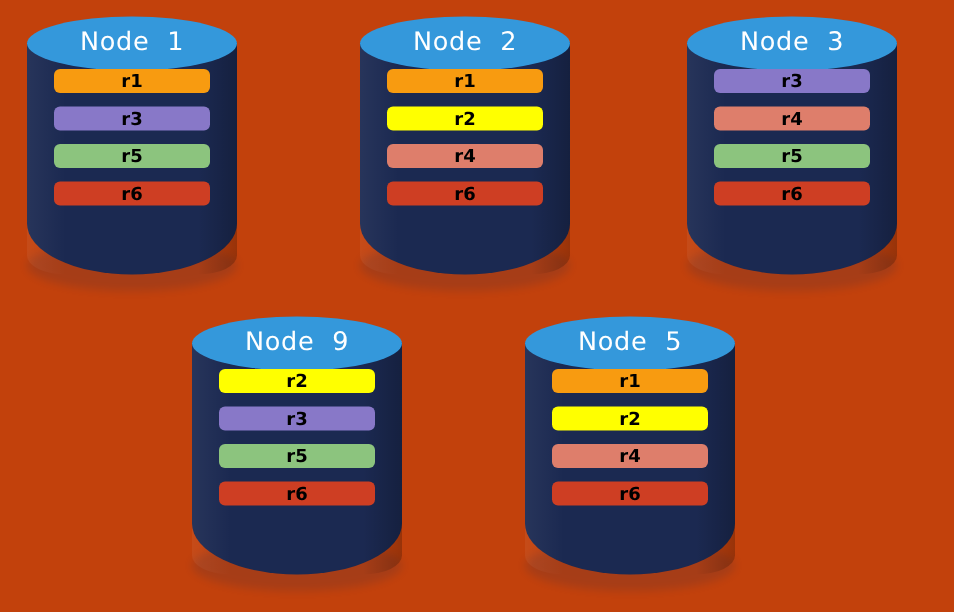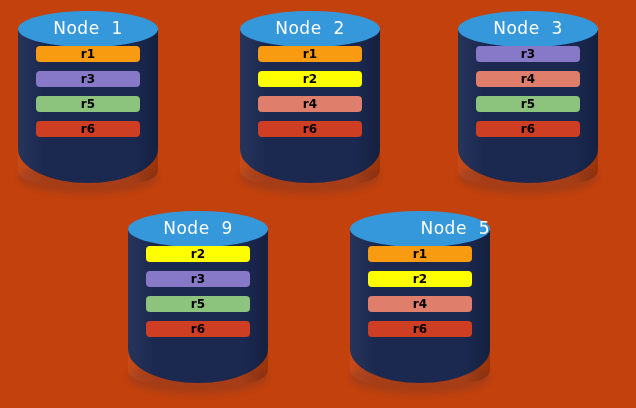--- a/index.html
+++ b/index.html
@@ -181,21 +181,21 @@
         <div class="replica" style="background: rgb(140, 196, 126);">r5</div>
         <div class="replica" style="background: rgb(206, 62, 35);">r6</div>
       </div>
     </div>
     <div class="node" style="left: 340px; top: 208px;">
       <div class="cyl-shadow"></div>
       <div class="cyl-body" style="background: rgb(27, 41, 81);"></div>
       <div class="cyl-shade-left"></div>
       <div class="cyl-shade-right"></div>
       <div class="cyl-top" style="background: rgb(52, 152, 219);"></div>
-      <div class="node-label" style="color: rgb(255, 255, 255); text-align: right;">Node  5</div>
+      <div class="node-label" style="color: rgb(255, 255, 255);">Node  5</div>
       <div class="replicas">
         <div class="replica" style="background: rgb(248, 155, 16);">r1</div>
         <div class="replica" style="background: rgb(255, 255, 0);">r2</div>
         <div class="replica" style="background: rgb(222, 126, 107);">r4</div>
         <div class="replica" style="background: rgb(206, 62, 35);">r6</div>
       </div>
     </div>
   </div>
 
 </body></html>

